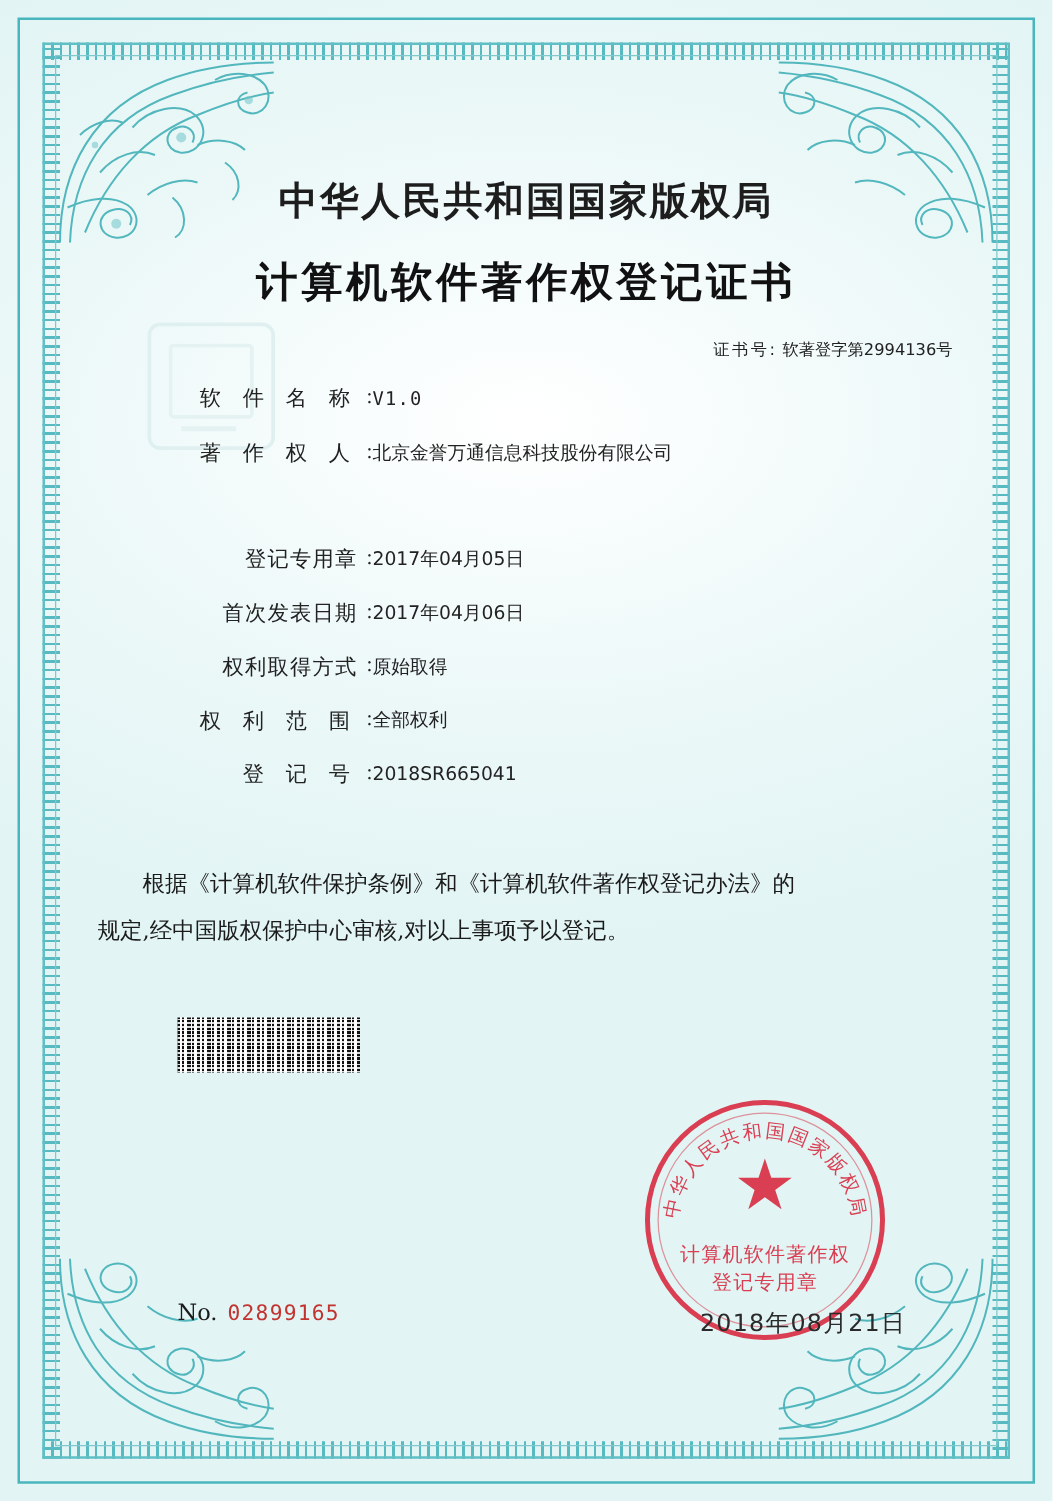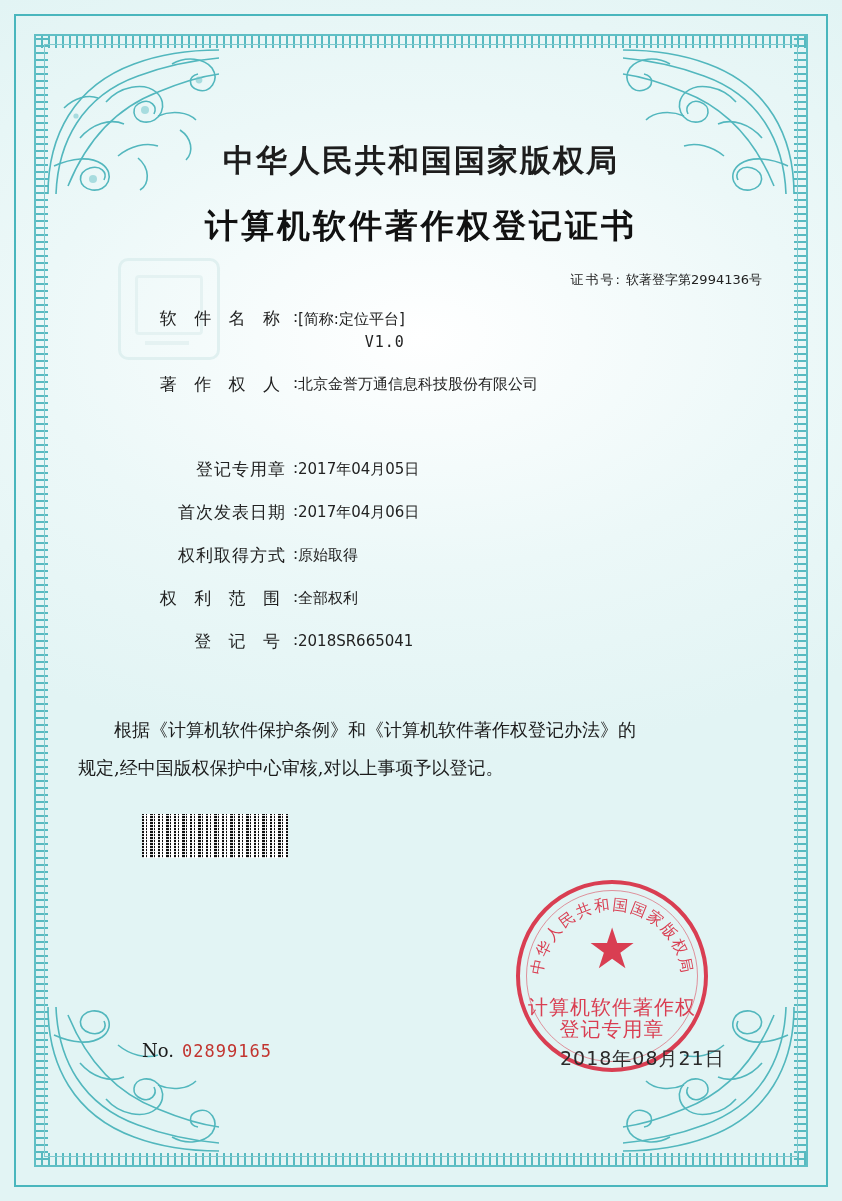--- a/index.html
+++ b/index.html
@@ -235,21 +235,21 @@
   }
   .seal .star span{
     position:absolute; left:-28px; top:-6px; width:56px; text-align:center;
     font-size:56px;
   }
   .seal .seal-line1, .seal .seal-line2 {
     position: absolute;
     width: 100%;
     text-align: center;
     font-family: "DejaVu Sans", sans-serif;
-    font-size: 20px;
+    font-size: 16px;
     letter-spacing: 1px;
   }
   .seal .seal-line1 { top: 110px; }
   .seal .seal-line2 { top: 132px; }
   .seal .arc {
     position:absolute; left:0; top:0; width:100%; height:100%;
   }
   .seal .arc svg { width:100%; height:100%; display:block; }
   .seal .arc text {
     fill: #d8263c;
@@ -374,21 +374,20 @@
       <span class="lbl">证书号:</span>
       <span class="val">软著登字第2994136号</span>
     </div>
 
     <div class="rows">
 
       <div class="row row-name spaced">
         <div class="label">软 件 名 称</div>
         <div class="colon">:</div>
         <div class="value">
-          <span class="ln">[简称:定位平台]</span>
           <span class="ln mono">V1.0</span>
         </div>
       </div>
 
       <div class="row spaced">
         <div class="label">著 作 权 人</div>
         <div class="colon">:</div>
         <div class="value">北京金誉万通信息科技股份有限公司</div>
       </div>
 

